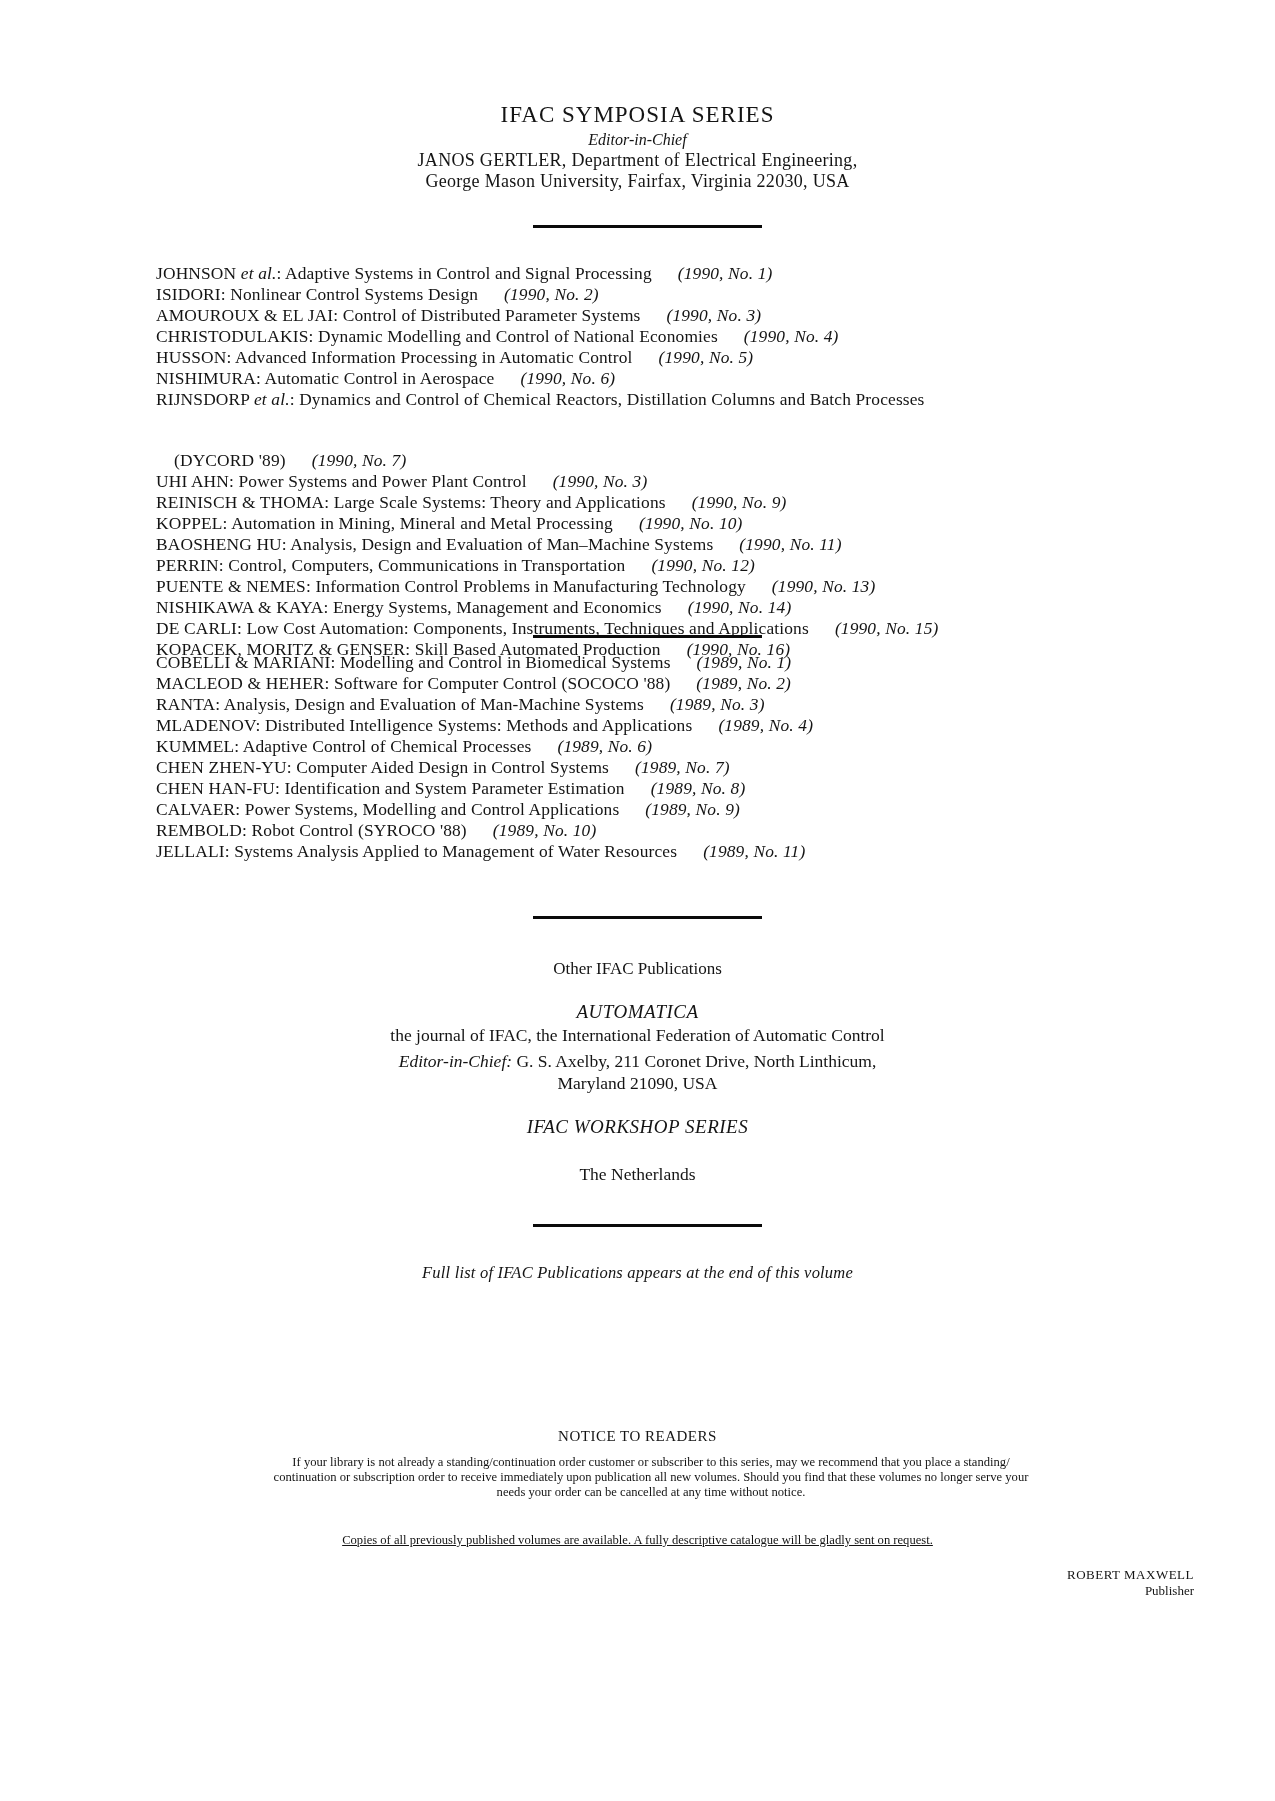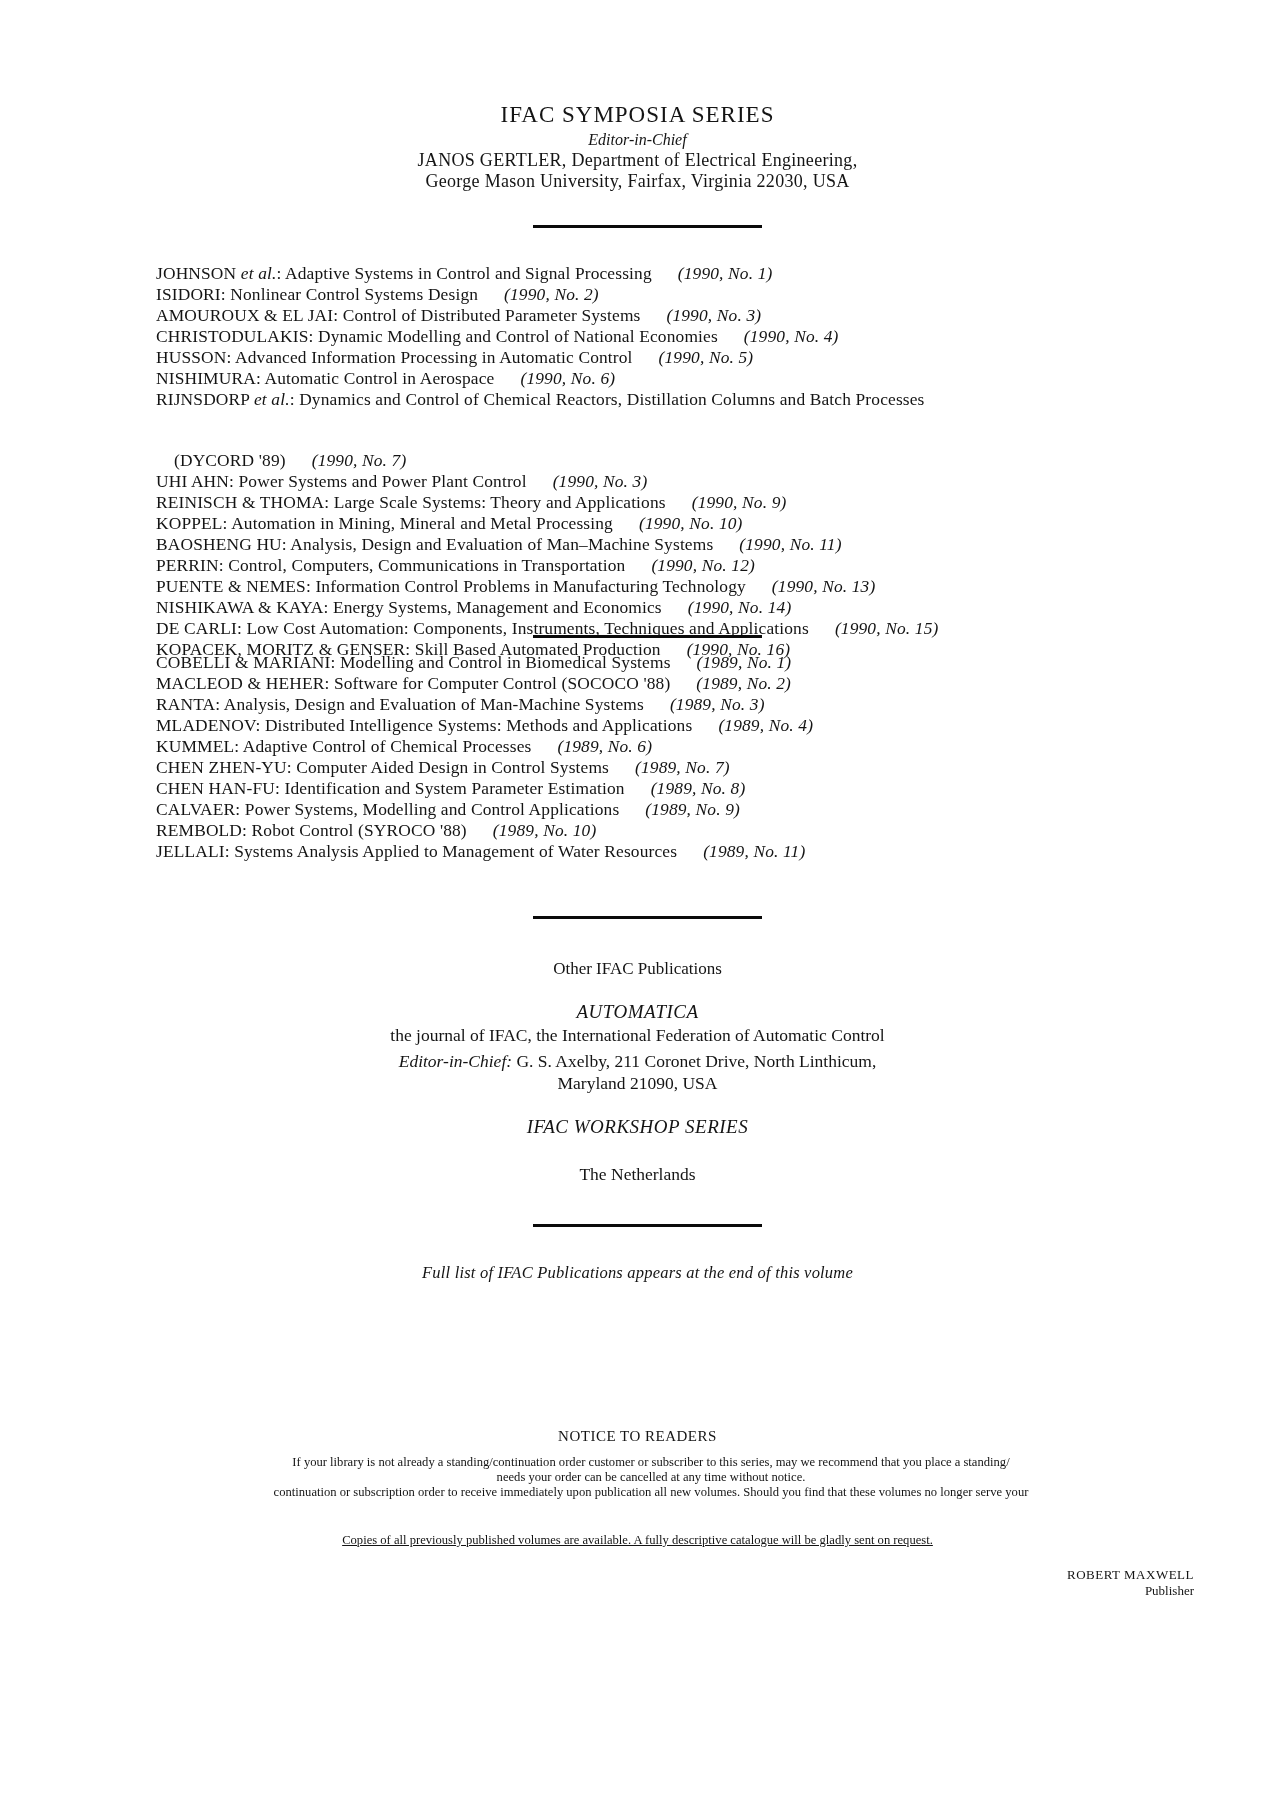--- a/index.html
+++ b/index.html
@@ -235,21 +235,21 @@
   <div class="center-block workshop-name">IFAC WORKSHOP SERIES</div>
   <div class="center-block workshop-editor-2">The Netherlands</div>
 
   <div class="rule" style="top:1224px;"></div>
 
   <div class="center-block full-list">Full list of IFAC Publications appears at the end of this volume</div>
 
   <div class="center-block notice-title">NOTICE TO READERS</div>
   <div class="notice-body">
     <span>If your library is not already a standing/continuation order customer or subscriber to this series, may we recommend that you place a standing/</span>
+    <span>continuation or subscription order to receive immediately upon publication all new volumes. Should you find that these volumes no longer serve your</span>
     <span>needs your order can be cancelled at any time without notice.</span>
-    <span>continuation or subscription order to receive immediately upon publication all new volumes. Should you find that these volumes no longer serve your</span>
   </div>
   <div class="center-block notice-copies">Copies of all previously published volumes are available. A fully descriptive catalogue will be gladly sent on request.</div>
 
   <div class="publisher-name">ROBERT MAXWELL</div>
   <div class="publisher-role">Publisher</div>
 
 </div>
 
 </body></html>

